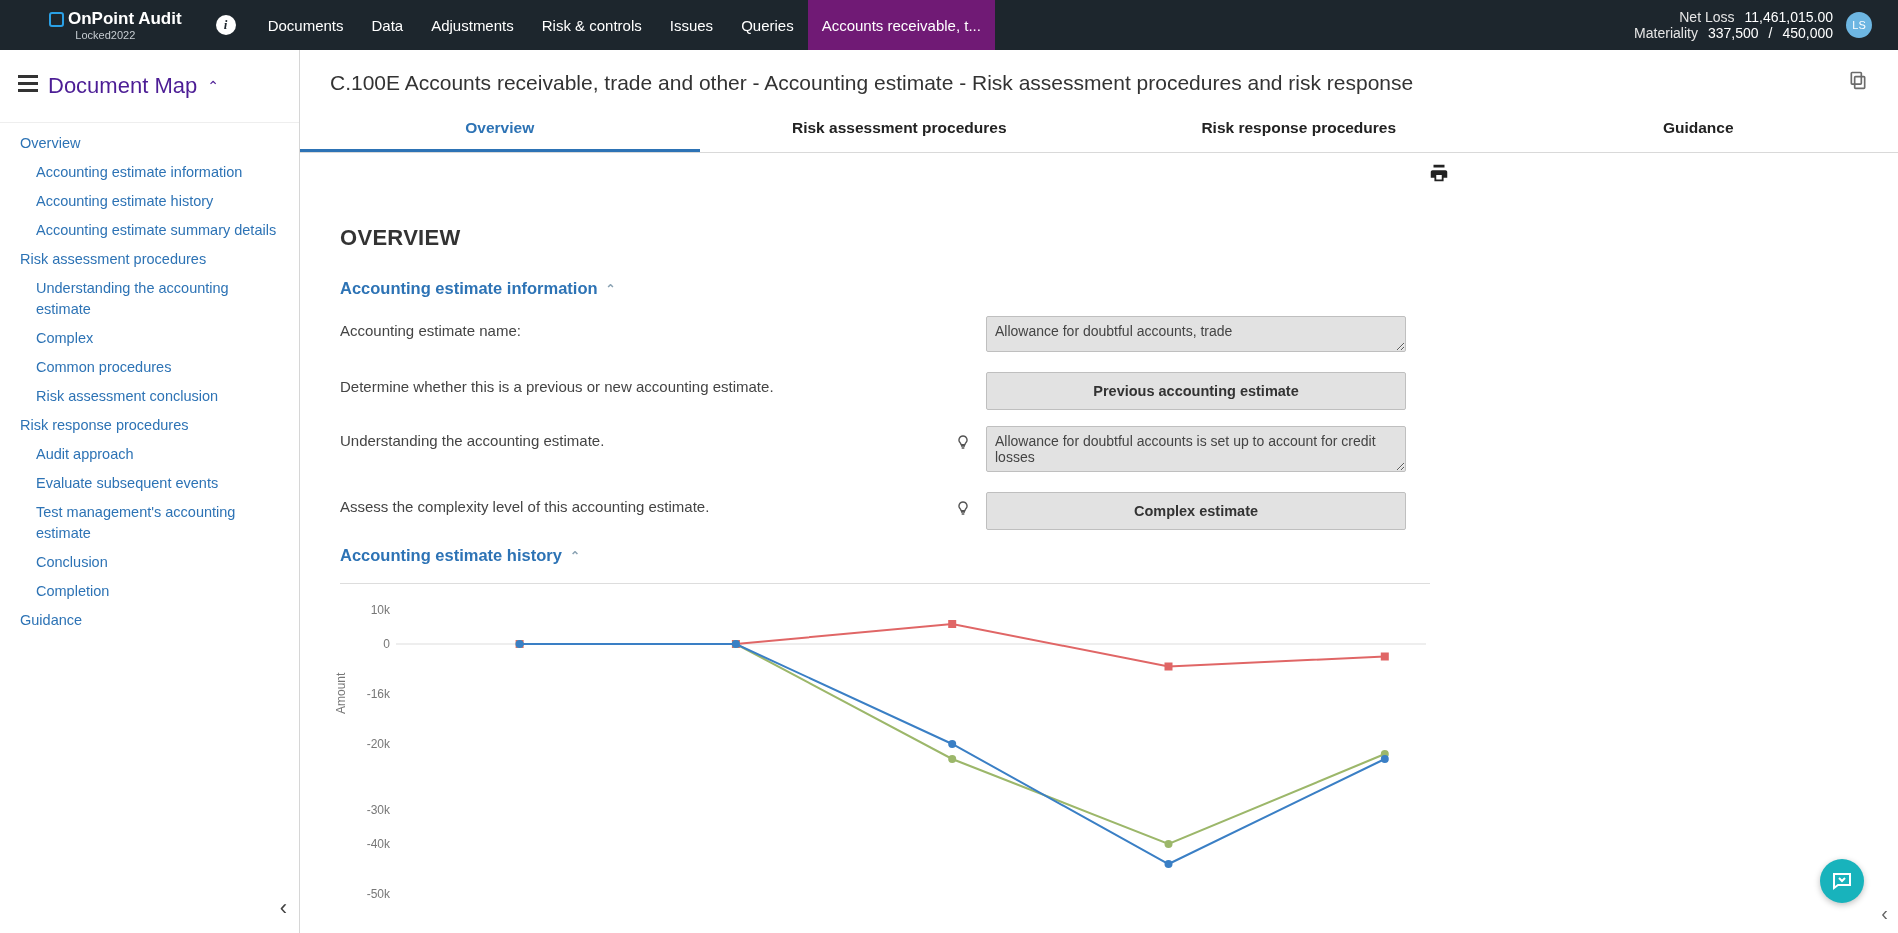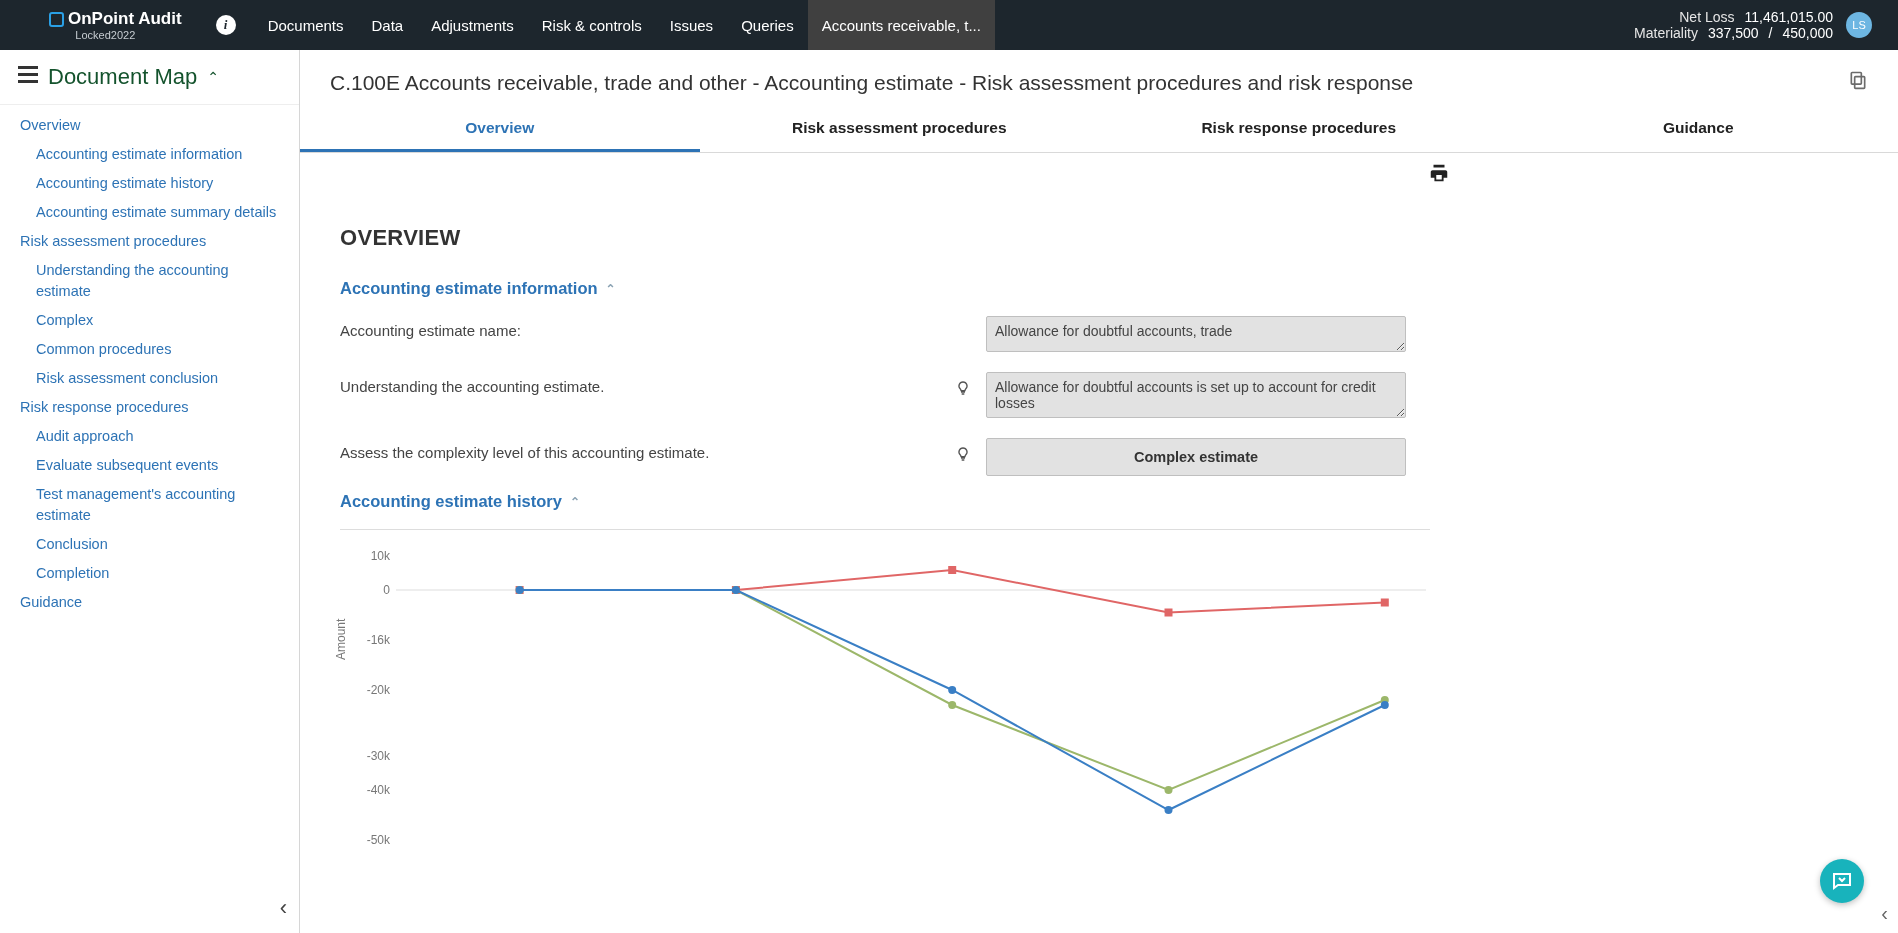--- a/index.html
+++ b/index.html
@@ -7,31 +7,31 @@
 
 
 .topbar { height:50px; background:#1d262d; color:#fff; display:flex; align-items:stretch; font-size:15px; }
 .brand { padding:4px 16px 4px 10px; display:flex; flex-direction:column; justify-content:center; }
 .brand-row { display:flex; align-items:center; gap:4px; font-weight:600; font-size:17px;padding-left:39px; }
 .brand-logo { width:15px; height:15px; border:2px solid #2aa0e6; border-radius:3px; display:inline-block; }
 .brand-sub { display:flex; justify-content:center; font-size:11px; color:#c6ccd1; padding-left:19px; }
 .info-icon { width:20px; height:20px; background:#fff; border-radius:50%; color:#1d262d; font-weight:bold; font-style:italic; font-family:serif; display:flex; align-items:center; justify-content:center; align-self:center; margin:0 18px; font-size:13px; }
 .nav { display:flex; align-items:stretch; }
 .nav a { color:#fff; text-decoration:none; padding:0 14px; display:flex; align-items:center; font-size:15px; }
-.nav a.active { background:#404040; }
+.nav a.active { background:#701a75; }
 .top-right { margin-left:auto; display:flex; align-items:center; padding-right:26px; gap:13px; }
 .metrics { text-align:right; font-size:14px; }
 .metrics-row { display:flex; gap:10px; justify-content:flex-end; align-items:baseline; }
 .metrics-row .lbl { color:#e6e6e6; }
 .avatar { width:26px; height:26px; border-radius:50%; background:#6db6e2; color:#fff; font-size:11px; display:flex; align-items:center; justify-content:center; }
 
 
 .workspace { display:flex; height:calc(100% - 50px); }
 .sidebar { width:300px; border-right:1px solid #d6d6d6; display:flex; flex-direction:column; position:relative; }
-.docmap-hdr { padding:14px 18px; font-size:22px; font-weight:500; color:#14532d; display:flex; align-items:center; gap:10px; border-bottom:1px solid #eee; }
+.docmap-hdr { padding:23px 18px; font-size:22px; font-weight:500; color:#4c1d95; display:flex; align-items:center; gap:10px; border-bottom:1px solid #eee; }
 .burger-icon svg { width:20px; height:18px; }
 .docmap-hdr .caret { font-size:14px; }
 .nav-tree { padding:6px 0; font-size:15px; overflow:auto; flex:1; }
 .nav-tree a { display:block; color:#2d73b5; text-decoration:none; padding:4px 20px; line-height:1.45; font-size:14.5px; }
 .nav-tree a.sub { padding-left:36px; }
 .sidebar-collapse { position:absolute; bottom:12px; right:12px; font-size:22px; color:#444; cursor:pointer; }
 
 .main { flex:1; overflow:auto; position:relative; }
 .page-title-bar { padding:20px 30px 12px 30px; font-size:21px; color:#333; display:flex; align-items:flex-end; }
 .copy-icon { margin-left:auto; color:#6b6b6b; cursor:pointer; }
@@ -179,20 +179,27 @@
         <span>Accounting estimate information</span>
         <span class="chev">⌃</span>
       </div>
 
       <div class="form-row">
         <div class="form-label">Accounting estimate name:</div>
         <div class="hint-col"></div>
         <div class="form-input"><textarea class="ta" rows="1" readonly="" style="">Allowance for doubtful accounts, trade</textarea></div>
       </div>
 
+      <div class="form-row">
+        <div class="form-label">Determine whether this is a previous or new accounting estimate.</div>
+        <div class="hint-col"></div>
+        <div class="form-input">
+            <div class="btn-grey">Previous accounting estimate</div>
+          </div>
+      </div>
 
       <div class="form-row">
         <div class="form-label">Understanding the accounting estimate.</div>
         <div class="hint-col">
             <span class="bulb"><svg viewBox="0 0 24 24" fill="none" stroke="currentColor" stroke-width="2">
                 <path d="M9 18h6M10 21h4M12 3a6 6 0 00-4 10.5c.7.8 1 1.5 1 2.5h6c0-1 .3-1.7 1-2.5A6 6 0 0012 3z"></path>
               </svg></span>
           </div>
         <div class="form-input"><textarea class="ta" rows="2" readonly="" style="">Allowance for doubtful accounts is set up to account for credit losses</textarea></div>
       </div>

